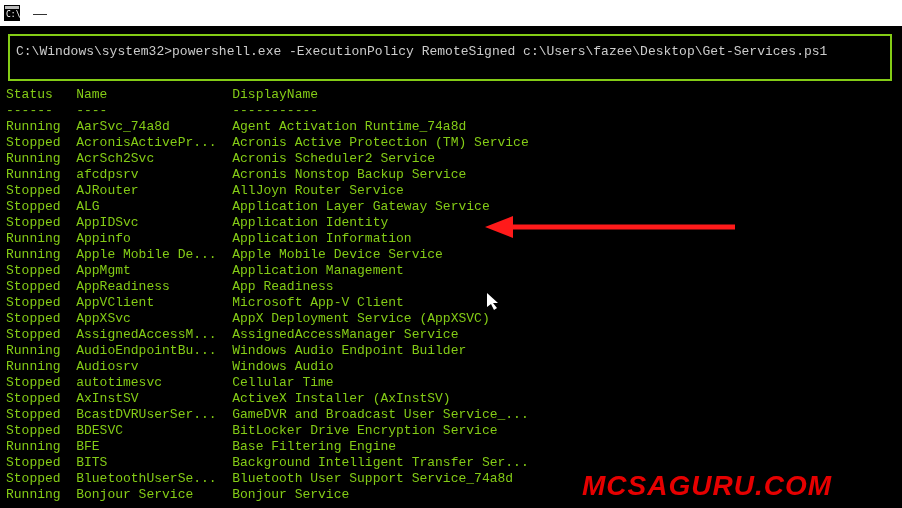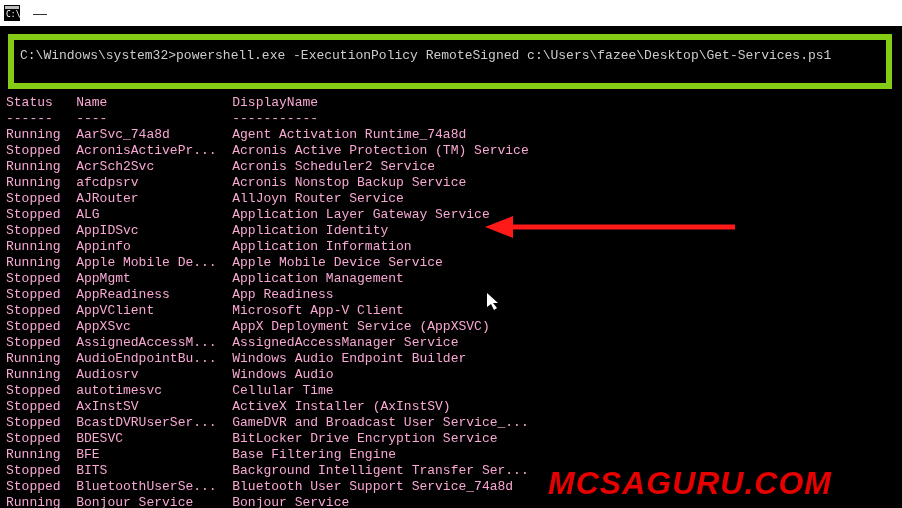--- a/index.html
+++ b/index.html
@@ -39,32 +39,32 @@
     color: #333;
     font-size: 14px;
     display:inline-block;
   }
   .console {
     padding: 0 4px;
     color: #ccc;
     position: relative;
   }
   .cmdline-box {
-    border: 6px solid #84cc16;
+    border: 2px solid #84cc16;
     margin: 8px 6px 6px 4px;
     padding: 8px 6px 20px 6px;
   }
   .cmdline {
     white-space: pre;
     color: #ccc;
   }
   .table {
     white-space: pre;
     line-height: 16px;
-    color: #f9a8d4;
+    color: #84cc16;
     margin-top: 0;
     padding-left: 2px;
   }
   .arrow-overlay {
     position: absolute;
     left: 485px;
     top: 212px;
     width: 250px;
     height: 30px;
     pointer-events: none;
@@ -75,21 +75,21 @@
     top: 293px;
     pointer-events: none;
   }
   .watermark {
     position: absolute;
     right: 70px;
     bottom: 6px;
     font-family: Impact, 'Arial Black', sans-serif;
     font-style: italic;
     font-weight: 900;
-    font-size: 32px;
+    font-size: 28px;
     color: #e60000;
     letter-spacing: 1px;
     text-transform: uppercase;
     pointer-events: none;
   }
 </style>
 </head>
 <body>
 
 <div class="titlebar">

